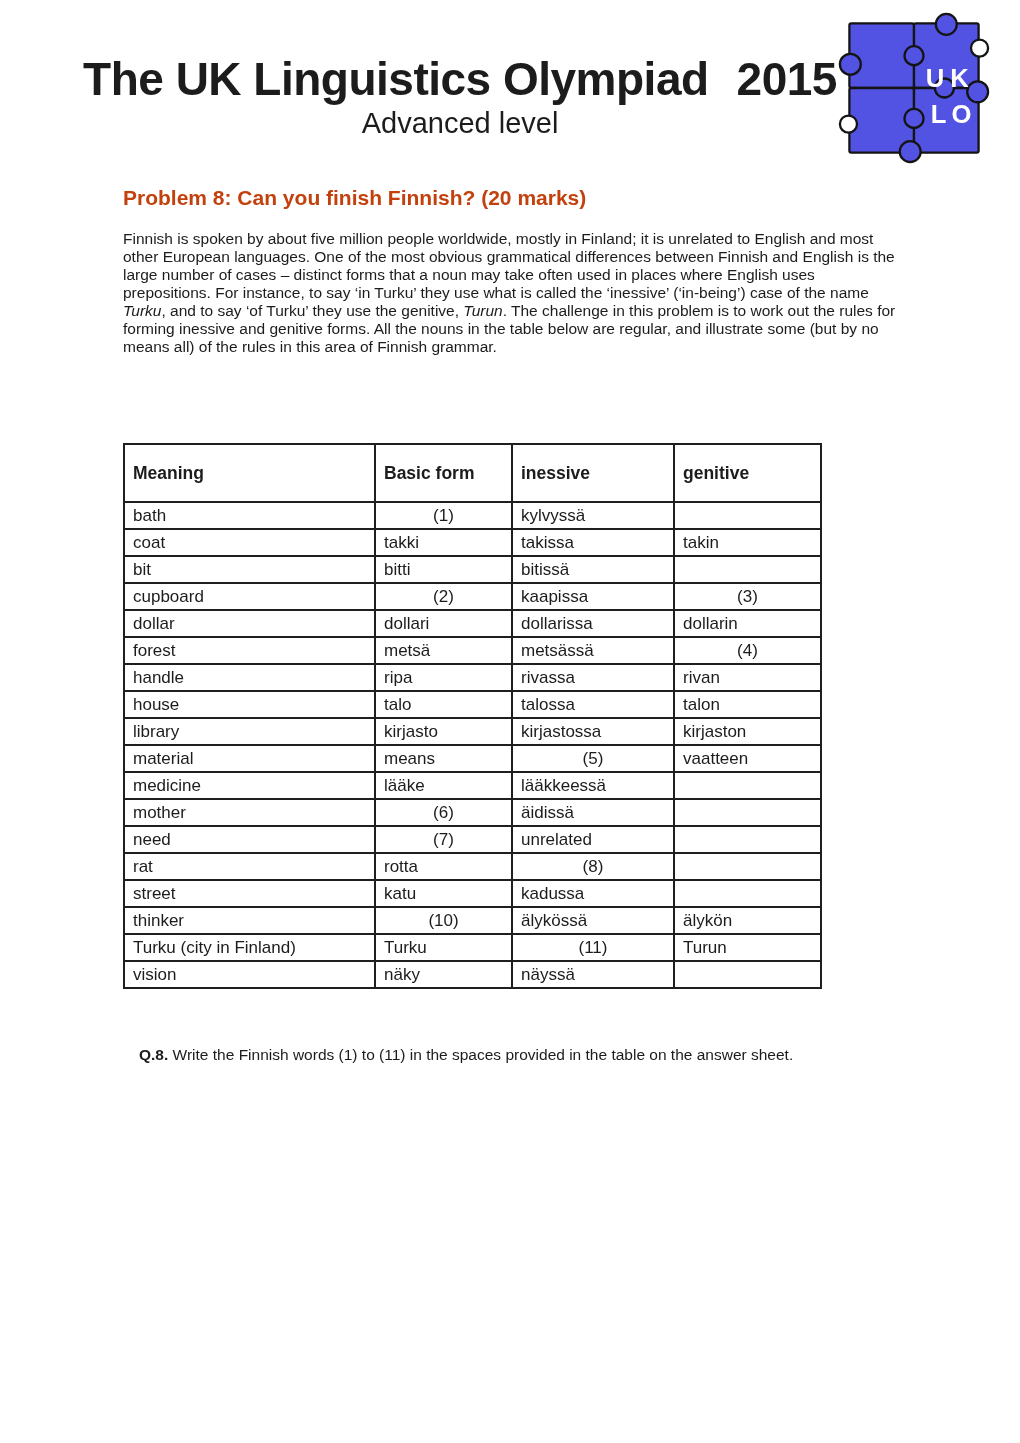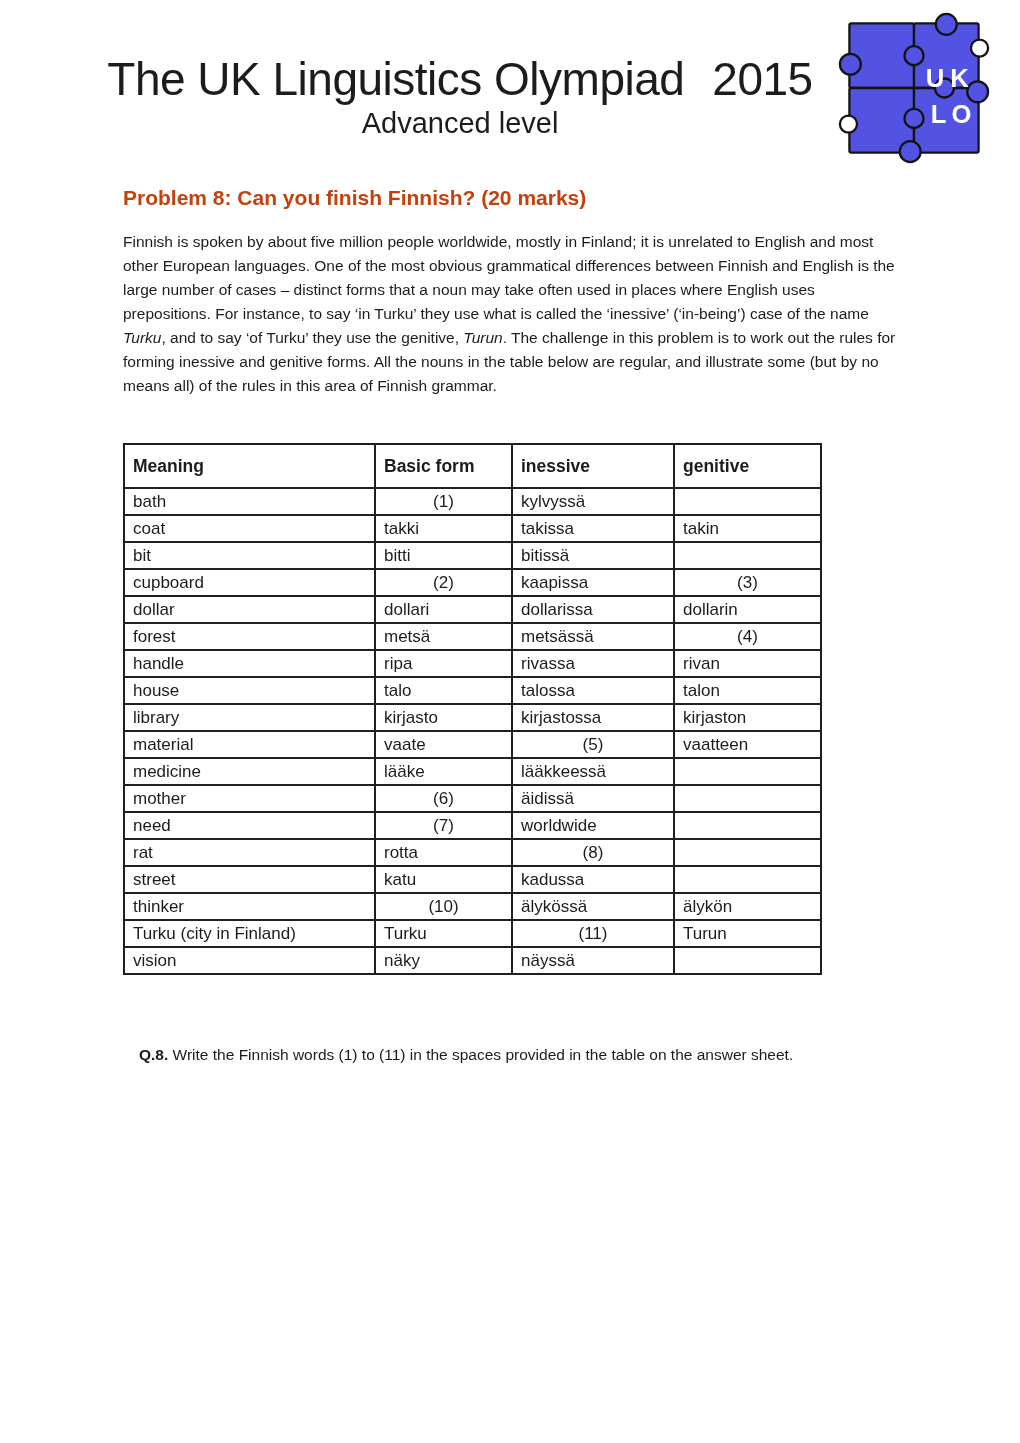--- a/index.html
+++ b/index.html
@@ -18,21 +18,21 @@
     position:absolute;
     top:0;
     left:0;
     width:920px;
     text-align:center;
   }
   .title{
     margin:0;
     padding-top:54px;
     font-size:46px;
-    font-weight:400;
+    font-weight:700;
     line-height:1.12;
     letter-spacing:-0.5px;
     white-space:nowrap;
   }
   .title-gap{display:inline-block;width:28px;}
   .subtitle{
     font-size:29px;
     font-weight:400;
     margin-top:1px;
     text-align:center;
@@ -64,21 +64,21 @@
   }
 
   
   .intro{
     position:absolute;
     top:230px;
     left:123px;
     width:778px;
     margin:0;
     font-size:15.5px;
-    line-height:24px;
+    line-height:18px;
   }
   .intro em{font-style:italic;}
 
   
   .data-table{
     position:absolute;
     top:443px;
     left:123px;
     border-collapse:collapse;
     table-layout:fixed;
@@ -91,21 +91,21 @@
   .data-table td{
     border:2px solid #1f1f1f;
     vertical-align:middle;
     overflow:hidden;
     white-space:nowrap;
   }
   .data-table th{
     font-size:17.5px;
     font-weight:700;
     text-align:left;
-    padding:9px 8px;
+    padding:16px 8px;
     height:24px;
   }
   .data-table td{
     font-size:17px;
     font-weight:400;
     text-align:left;
     padding:1px 8px;
     height:23px;
   }
   .data-table td.num{text-align:center;}
@@ -223,40 +223,40 @@
           <td>talon</td>
         </tr>
         <tr>
           <td>library</td>
           <td>kirjasto</td>
           <td>kirjastossa</td>
           <td>kirjaston</td>
         </tr>
         <tr>
           <td>material</td>
-          <td>vaate</td>
+          <td>means</td>
           <td class="num">(5)</td>
           <td>vaatteen</td>
         </tr>
         <tr>
           <td>medicine</td>
           <td>lääke</td>
           <td>lääkkeessä</td>
           <td></td>
         </tr>
         <tr>
           <td>mother</td>
           <td class="num">(6)</td>
           <td>äidissä</td>
           <td></td>
         </tr>
         <tr>
           <td>need</td>
           <td class="num">(7)</td>
-          <td>worldwide</td>
+          <td>unrelated</td>
           <td></td>
         </tr>
         <tr>
           <td>rat</td>
           <td>rotta</td>
           <td class="num">(8)</td>
           <td></td>
         </tr>
         <tr>
           <td>street</td>

